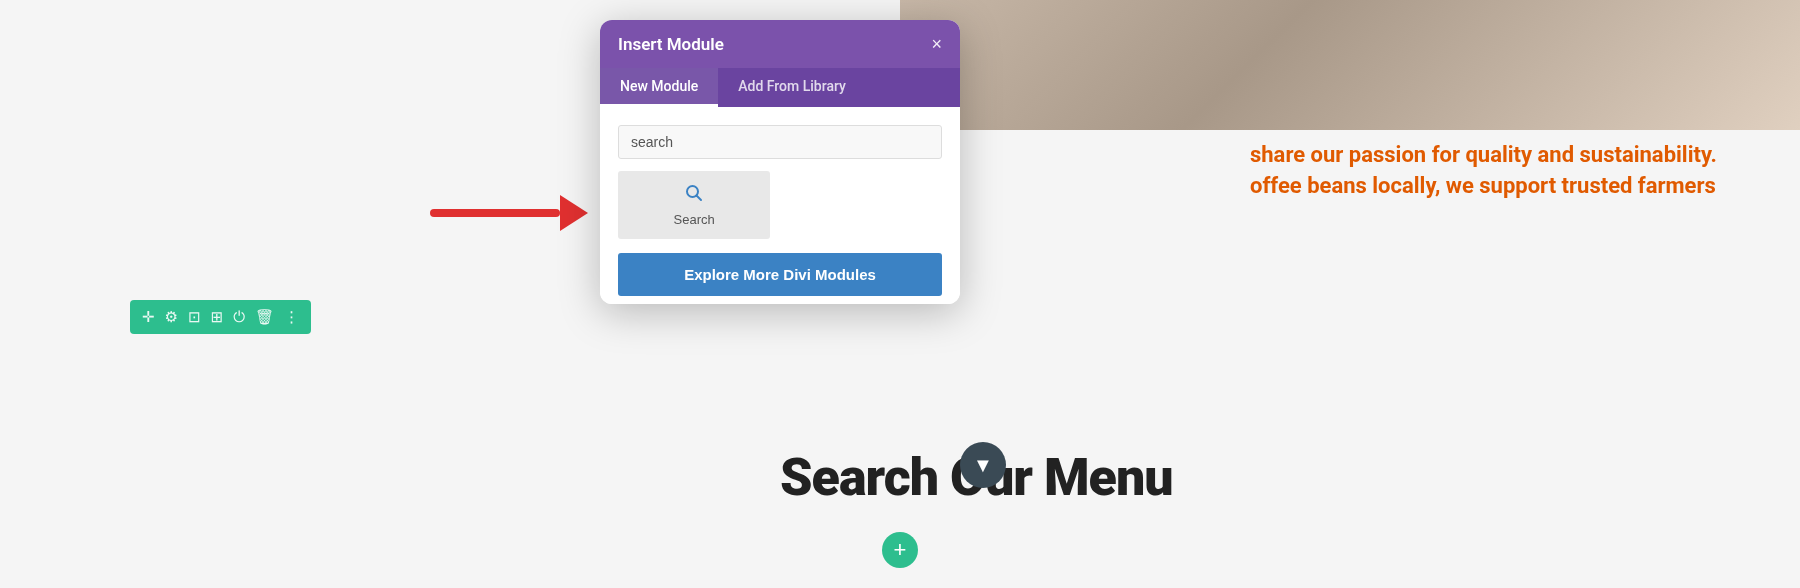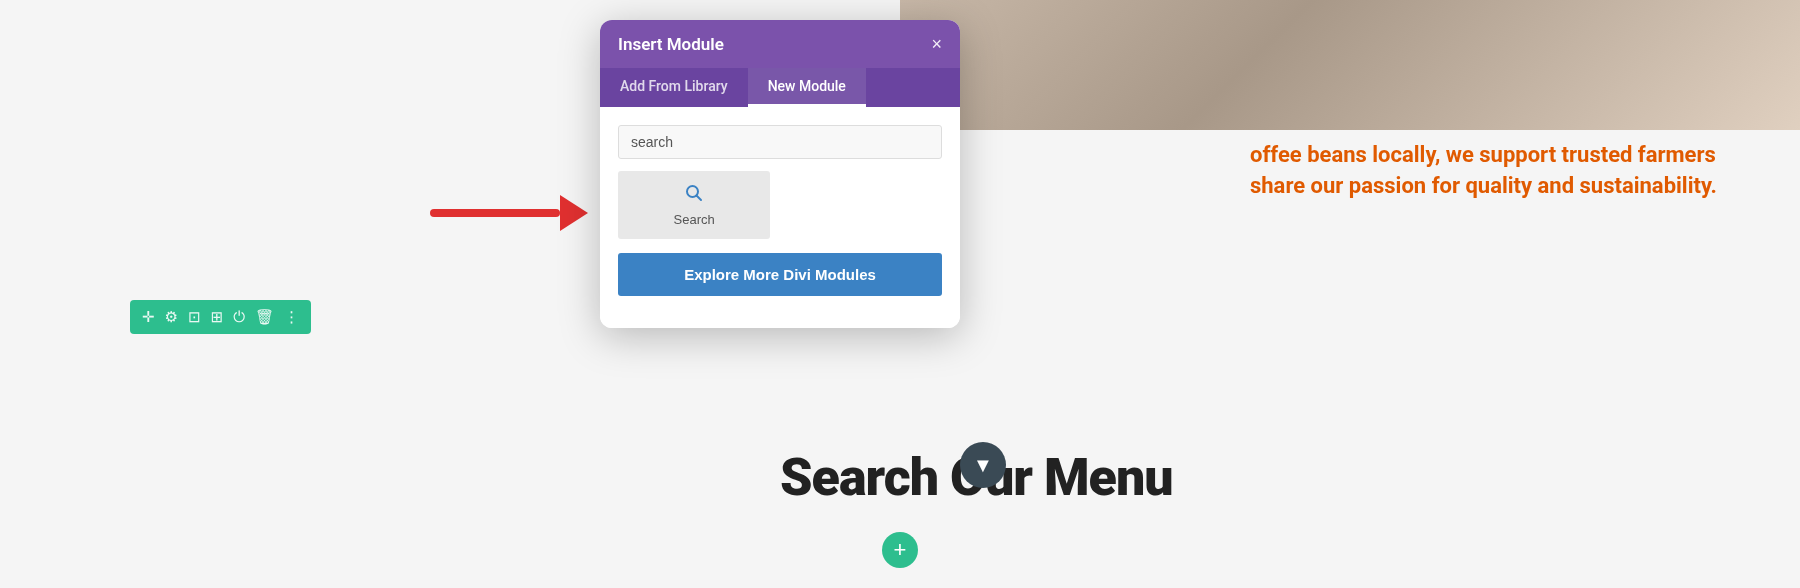--- a/index.html
+++ b/index.html
@@ -172,21 +172,21 @@
       opacity: 0.8;
     }
     .modal-tab.active {
       border-bottom: 3px solid white;
       opacity: 1;
       background: rgba(255,255,255,0.1);
     }
 
     
     .modal-body {
-      padding: 18px 18px 32px;
+      padding: 18px 18px 8px;
       background: #fff;
     }
 
     
     .search-input {
       width: 100%;
       padding: 8px 12px;
       border: 1px solid #ddd;
       border-radius: 3px;
       font-size: 14px;
@@ -249,22 +249,22 @@
     }
   </style>
 </head>
 <body>
 
 <div class="page-bg"></div>
 
 <div class="bg-image-area"></div>
 
 <div class="bg-text-area">
+  <p class="bg-text-orange">share our passion for quality and sustainability.</p>
   <p class="bg-text-orange">offee beans locally, we support trusted farmers</p>
-  <p class="bg-text-orange">share our passion for quality and sustainability.</p>
 </div>
 
 <div class="bg-heading">Search Our Menu</div>
 
 <div class="heading-circle">
   <span style="color:white;font-size:20px;">▼</span>
 </div>
 
 <button class="add-btn-bottom">+</button>
 
@@ -284,22 +284,22 @@
 </div>
 
 <div class="modal">
 
   <div class="modal-header">
     <span class="modal-title">Insert Module</span>
     <button class="modal-close">×</button>
   </div>
 
   <div class="modal-tabs">
+    <div class="modal-tab active">New Module</div>
     <div class="modal-tab">Add From Library</div>
-    <div class="modal-tab active">New Module</div>
   </div>
 
   <div class="modal-body">
     
     <input type="text" class="search-input" value="search" placeholder="search" style="">
 
     
     <button class="search-button">
       <span class="search-icon-svg">
         <svg width="20" height="20" viewBox="0 0 20 20" fill="none" xmlns="http://www.w3.org/2000/svg">

